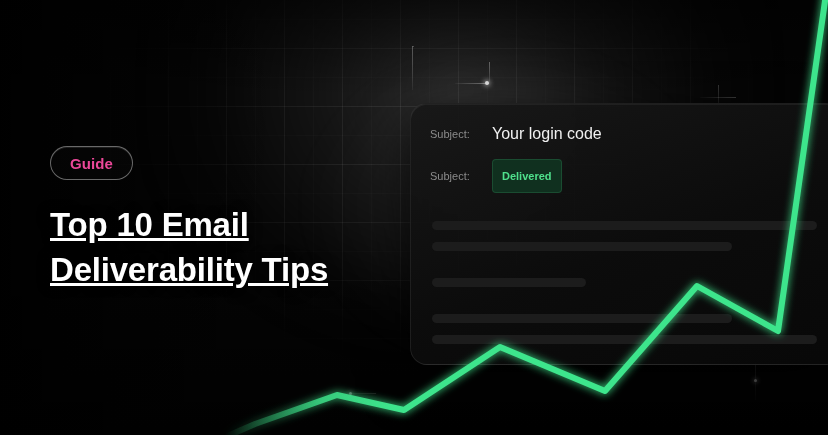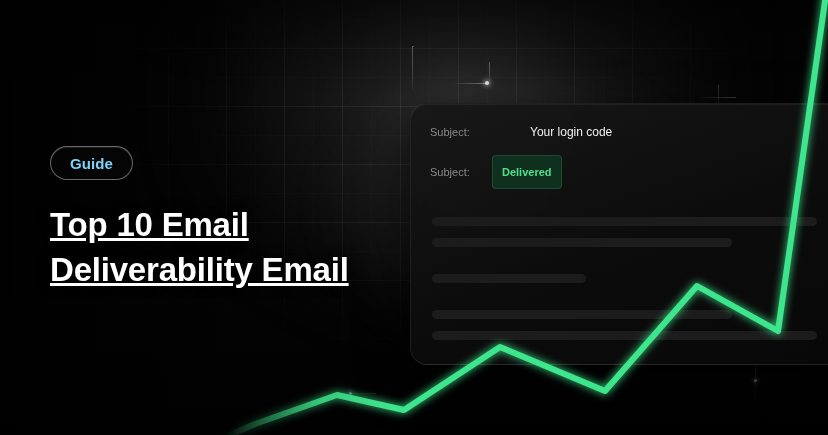--- a/index.html
+++ b/index.html
@@ -66,21 +66,21 @@
     background:#dcdcdc;box-shadow:0 0 4px 1px rgba(255,255,255,.5);
   }
 
   
   .copy{position:absolute;left:50px;top:146px;z-index:12;}
   .badge{
     display:inline-flex;align-items:center;justify-content:center;
     height:34px;padding:4px 19px;border-radius:17px;
     border:1px solid rgba(255,255,255,.40);
     background:rgba(255,255,255,.015);
-    color:#7dd3fc;font-size:15px;font-weight:bold;letter-spacing:.1px;
+    color:#ec4899;font-size:15px;font-weight:bold;letter-spacing:.1px;
     box-shadow:inset 0 1px 0 rgba(255,255,255,.10);
   }
   .headline{
     margin-top:22px;color:#ffffff;
     font-size:33px;line-height:45px;font-weight:bold;letter-spacing:-.2px;
     text-shadow:0 2px 14px rgba(0,0,0,.8);
     text-decoration:underline;
   }
   .headline span{display:block;}
 
@@ -89,21 +89,21 @@
     position:absolute;left:410px;top:103px;width:432px;height:262px;
     border-radius:17px;
     background:linear-gradient(160deg, rgba(24,24,24,.97) 0%, rgba(12,12,12,.97) 55%, rgba(8,8,8,.97) 100%);
     border:1px solid rgba(255,255,255,.085);
     box-shadow:0 18px 50px rgba(0,0,0,.75), inset 0 1px 0 rgba(255,255,255,.055);
     z-index:8;overflow:hidden;
   }
   .card-fields{padding:21px 24px 0 19px;}
   .field{display:flex;align-items:center;margin-bottom:16px;}
   .f-label{width:62px;flex:none;color:#8b8b8b;font-size:11px;}
-  .f-value{color:#f0f0f0;font-size:12px;margin-left:38px;}
+  .f-value{color:#f0f0f0;font-size:16px;}
   .pill{
     display:inline-flex;align-items:center;height:19px;padding:16px 9px;border-radius:4px;
     background:#10301f;color:#4fe08c;font-size:11px;font-weight:bold;
     border:1px solid rgba(79,224,140,.16);
   }
   .skeleton{padding:12px 24px 0 21px;}
   .bar{height:9px;border-radius:5px;background:#1c1c1c;margin-bottom:12px;}
   .bar.gap{margin-bottom:27px;}
 
   
@@ -162,21 +162,21 @@
       <div class="bar gap" style="width:40%;"></div>
       <div class="bar" style="width:78%;"></div>
       <div class="bar" style="width:100%;"></div>
     </div>
   </div>
 
   <div class="copy">
     <div class="badge">Guide</div>
     <div class="headline">
       <span>Top 10 Email</span>
-      <span>Deliverability Email</span>
+      <span>Deliverability Tips</span>
     </div>
   </div>
 
   <svg class="chart" width="828" height="435" viewBox="0 0 828 435">
     <defs>
       <linearGradient id="lineFade" x1="0" y1="0" x2="1" y2="0">
         <stop offset="0.00" stop-color="#3ee58c" stop-opacity="0"></stop>
         <stop offset="0.06" stop-color="#3ee58c" stop-opacity="0.30"></stop>
         <stop offset="0.16" stop-color="#3ee58c" stop-opacity="0.80"></stop>
         <stop offset="0.28" stop-color="#3ee58c" stop-opacity="1"></stop>

